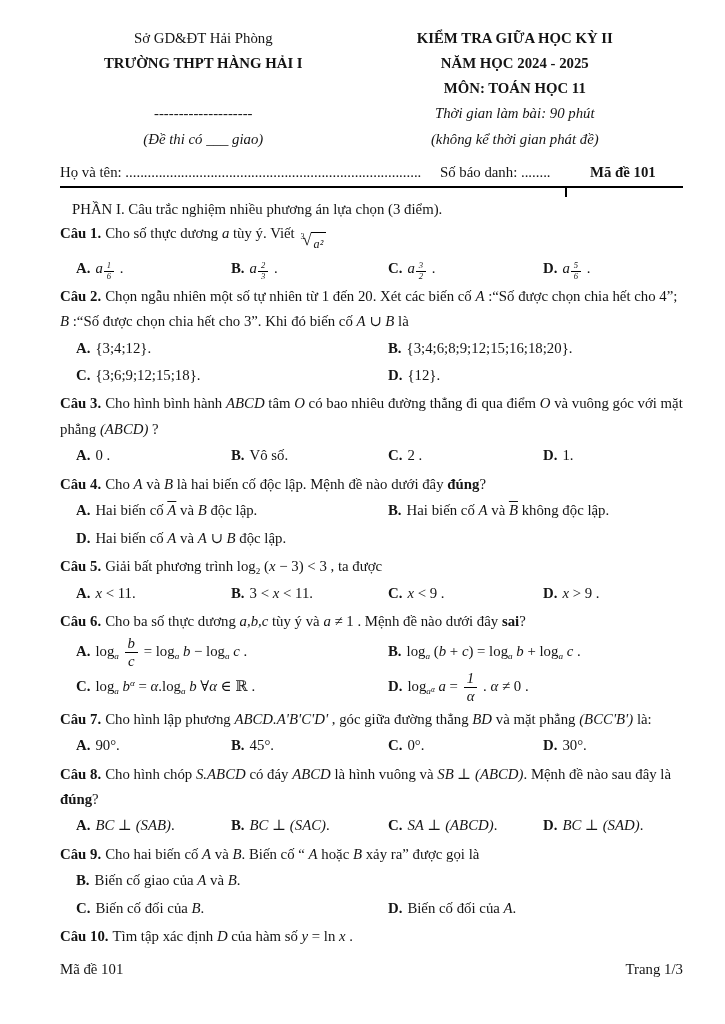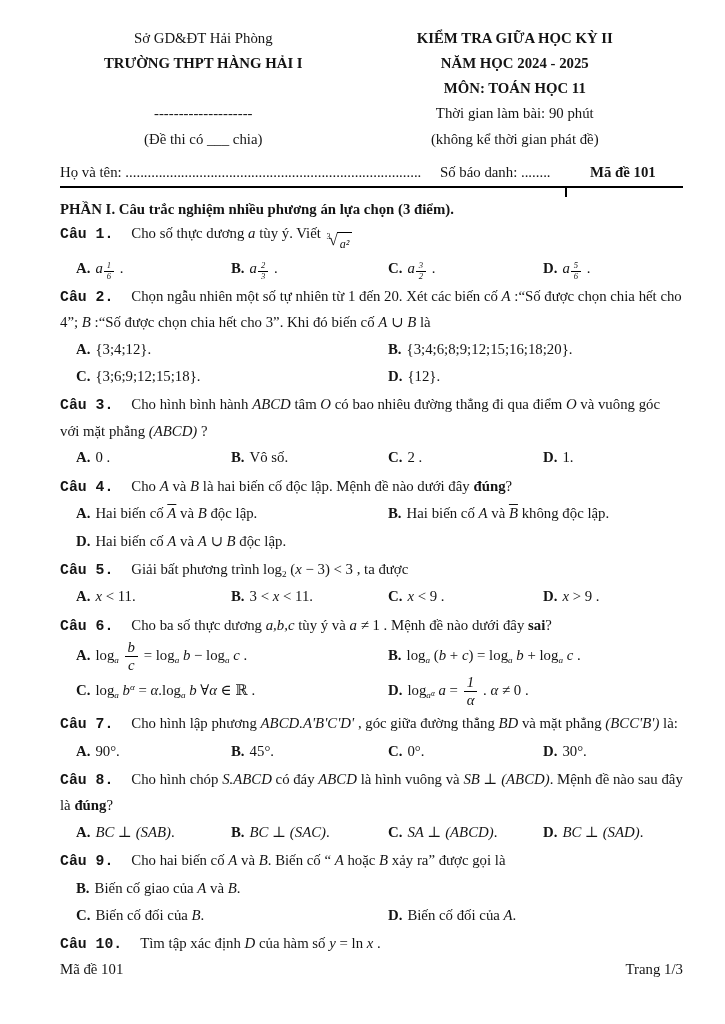--- a/index.html
+++ b/index.html
@@ -13,31 +13,31 @@
     color:#141414;
     font-family:"Liberation Serif","DejaVu Serif",serif;
     font-size:14.8px;
   }
   
   .hdr{display:flex;}
   .hl{width:46%;text-align:center;}
   .hr{width:54%;text-align:center;}
   .hdr .ln{line-height:1.7;text-align:center;}
   .bold{font-weight:bold;}
-  .ital{}
+  .ital{font-style:italic;}
   .info{display:flex;align-items:baseline;margin-top:12px;}
   .info .nm{width:380px;white-space:nowrap;overflow:hidden;}
   .info .sb{width:150px;white-space:nowrap;}
   .info .cd{flex:1;font-weight:bold;white-space:nowrap;}
   .rule{border-top:2.4px solid #000;position:relative;margin-top:5px;}
   .rule .tick{position:absolute;left:505px;top:-1px;width:2px;height:10px;background:#000;}
   
-  .sec{font-weight:bold;margin:13px 0 3px;}
+  .sec{font-weight:normal;margin:13px 12px 3px;}
   .qt{margin:2px 0 0;line-height:1.72;}
-  .ql{margin-right:18px;font-family:Liberation Mono, monospace;}
+  .ql{margin-right:4px;}
   .opts{display:grid;padding-left:16px;line-height:1.85;align-items:baseline;}
   .c4{grid-template-columns:155px 157px 155px 1fr;}
   .c2{grid-template-columns:312px 1fr;}
   .letter{margin-right:5px;}
   .opt{white-space:nowrap;}
   
   .it{font-style:italic;}
   .b{font-weight:bold;}
   .sub{font-size:62%;vertical-align:-0.35em;}
   .sup{font-size:62%;vertical-align:0.5em;}
@@ -59,21 +59,21 @@
 <body>
 
 <div class="page">
 
   <div class="hdr">
     <div class="hl">
       <div class="ln">Sở GD&amp;ĐT Hải Phòng</div>
       <div class="ln bold">TRƯỜNG THPT HÀNG HẢI I</div>
       <div class="ln">&nbsp;</div>
       <div class="ln">--------------------</div>
-      <div class="ln ital">(Đề thi có ___ chia)</div>
+      <div class="ln ital">(Đề thi có ___ giao)</div>
     </div>
     <div class="hr">
       <div class="ln bold">KIỂM TRA GIỮA HỌC KỲ II</div>
       <div class="ln bold">NĂM HỌC 2024 - 2025</div>
       <div class="ln bold">MÔN: TOÁN HỌC 11</div>
       <div class="ln ital">Thời gian làm bài: 90 phút</div>
       <div class="ln ital">(không kể thời gian phát đề)</div>
     </div>
   </div>
 

